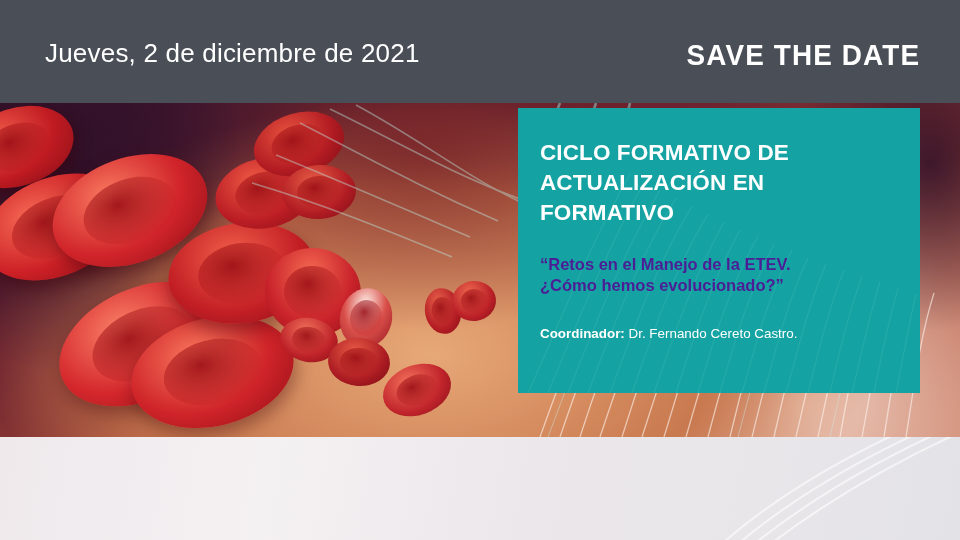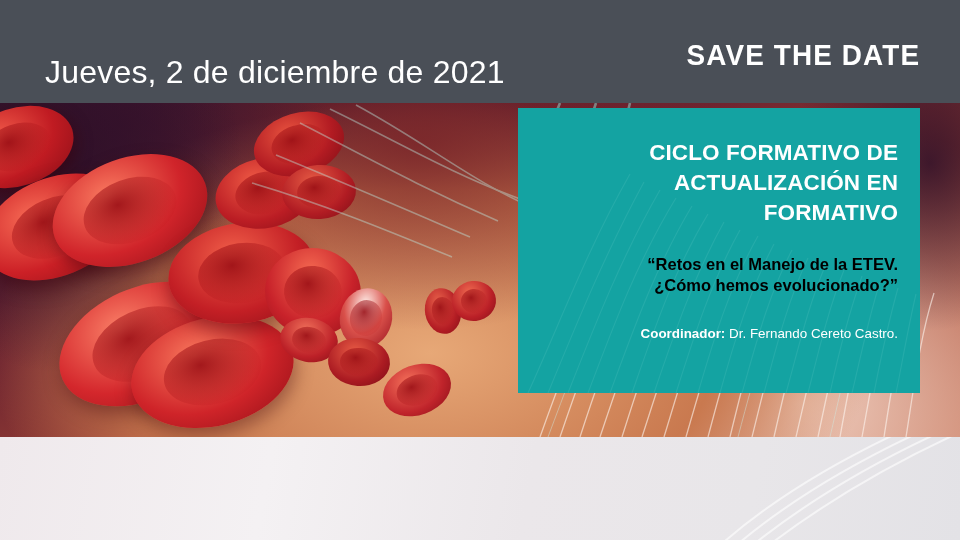--- a/index.html
+++ b/index.html
@@ -8,22 +8,22 @@
 
   .poster { position:relative; width:960px; height:540px; overflow:hidden; }
 
   
   .header {
     position:absolute; left:0; top:0; width:960px; height:103px;
     background:#4a4f57;
   }
   .header-date {
     position:absolute; left:45px; top:38px;
-    font-size:32px; font-weight:400; color:#ffffff;
-    letter-spacing:.2px; white-space:nowrap;margin-top:16px;
+    font-size:26px; font-weight:400; color:#ffffff;
+    letter-spacing:.2px; white-space:nowrap;
   }
   .header-save {
     position:absolute; right:40px; top:38px;
     font-size:30px; font-weight:bold; color:#ffffff;
     letter-spacing:1.2px; white-space:nowrap;
     transform:scaleX(.93); transform-origin:right center;
   }
 
   
   .hero {
@@ -59,28 +59,28 @@
     position:absolute; left:518px; top:108px; width:402px; height:285px;
     background:#14a3a2;
     overflow:hidden;
   }
   .panel-tex {
     position:absolute; inset:0; opacity:.22;
   }
   .panel-inner {
     position:relative; z-index:2;
     padding:30px 22px 0 22px;
-    text-align:right;
+    text-align:left;
   }
   .panel-title {
     color:#fff; font-weight:bold; font-size:22.5px; line-height:1.33;
     letter-spacing:.1px;
   }
   .panel-sub {
-    margin-top:26px; color:#000000; font-weight:bold;
+    margin-top:26px; color:#4c1d95; font-weight:bold;
     font-size:16.5px; line-height:1.3;
   }
   .panel-coord {
     margin-top:27px; color:#fff; font-size:13.4px; line-height:1.42;
     font-weight:400;
   }
   .panel-coord b { font-weight:bold; }
 
   
   .footer {

